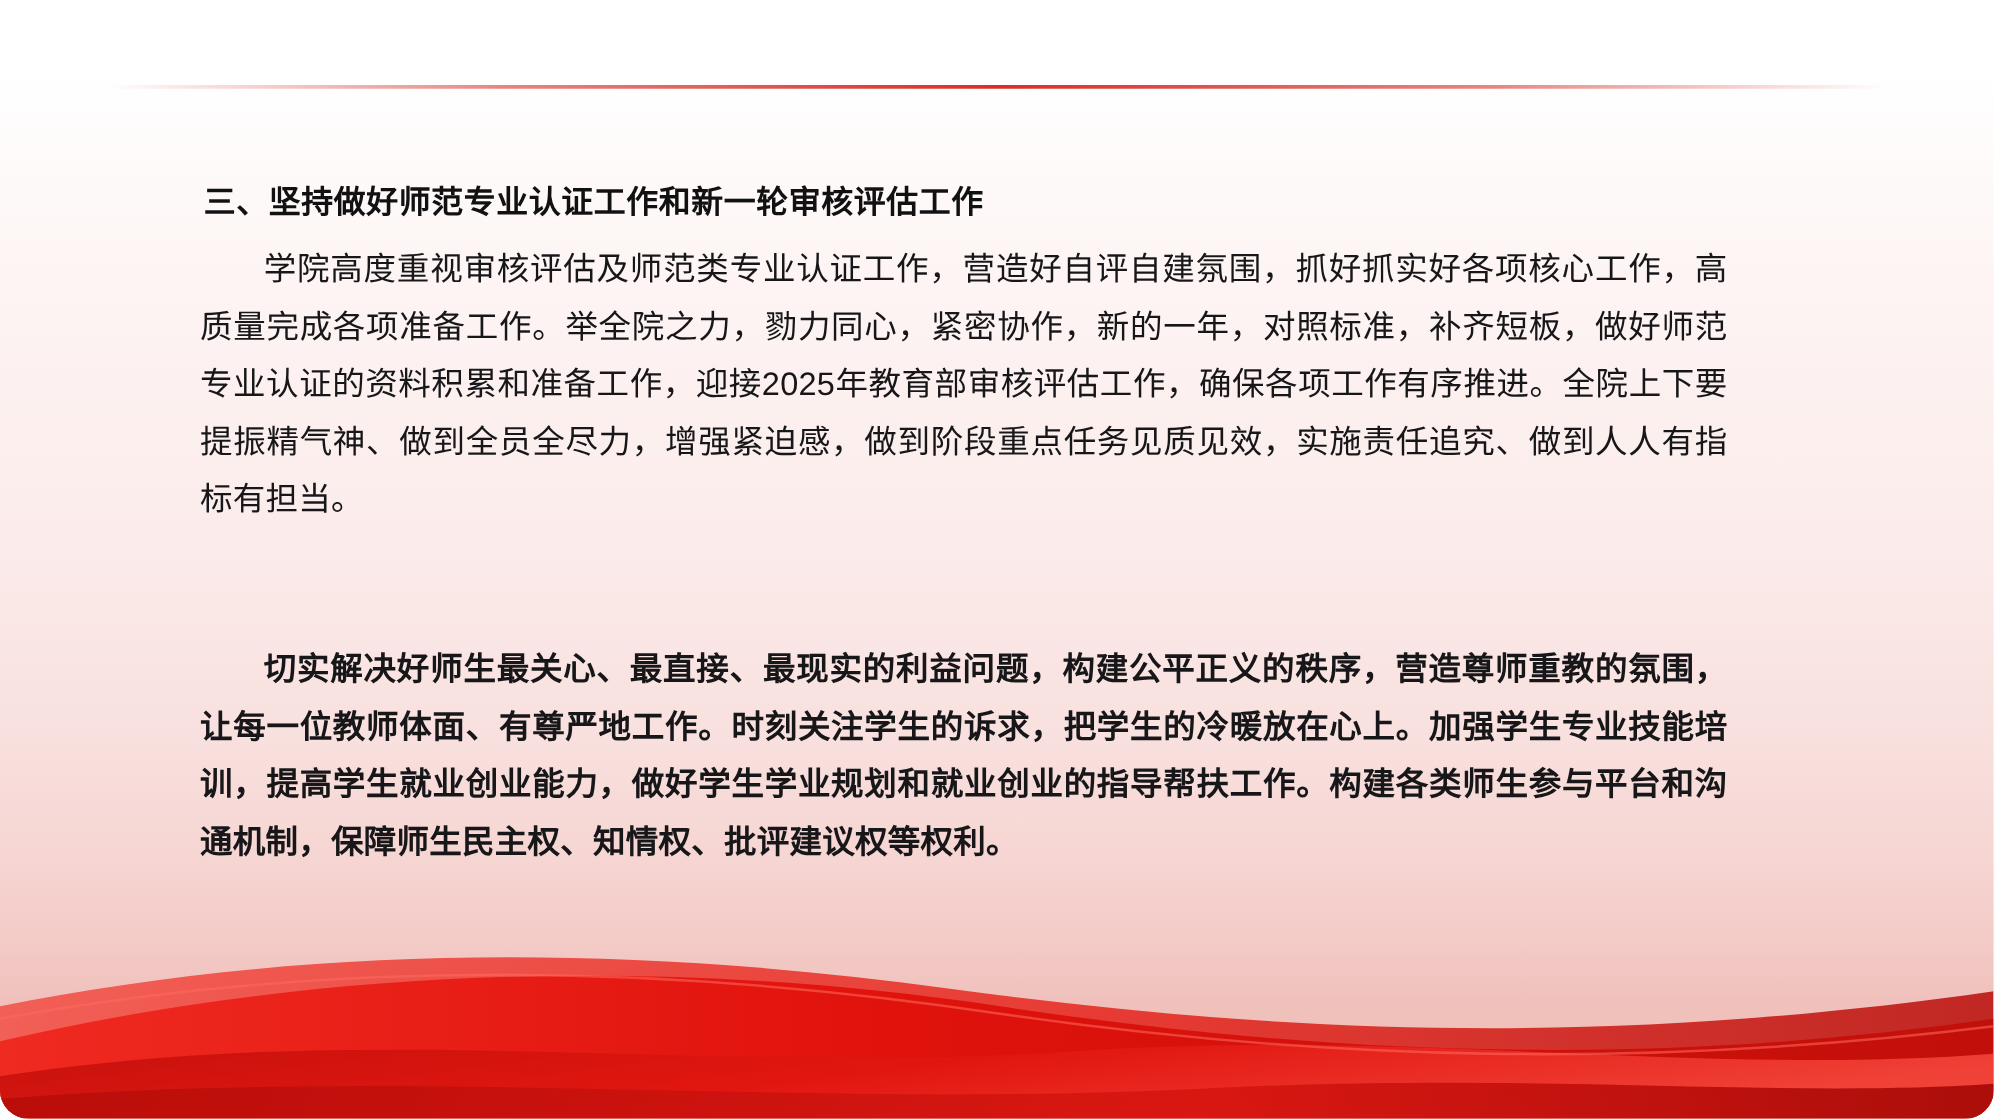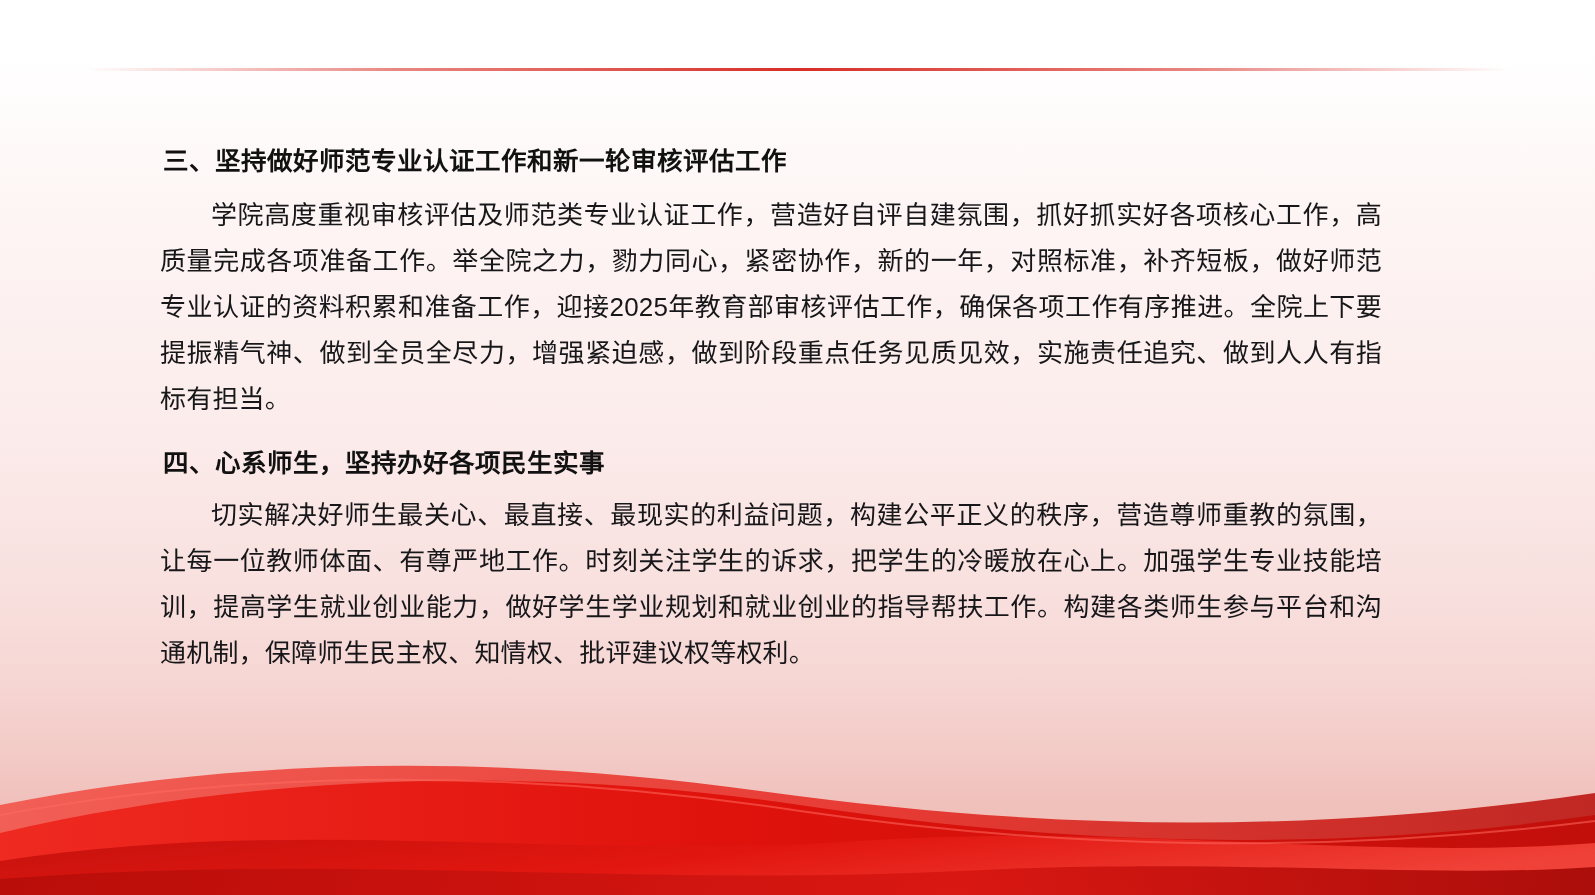--- a/index.html
+++ b/index.html
@@ -21,20 +21,21 @@
     overflow: hidden;
     background: linear-gradient(to bottom,
         #ffffff 0%,
         #ffffff 6%,
         #fdf4f3 26%,
         #fbeceb 48%,
         #f8e0de 66%,
         #f6d6d3 76%,
         #f3cbc7 84%,
         #f0c0bb 90%);
+    border-radius: 23px;
   }
 
   
   .top-rule {
     position: absolute;
     left: 85px;
     top: 68px;
     width: 1425px;
     height: 3px;
     background: linear-gradient(to right,
@@ -74,21 +75,21 @@
     width: 1222px;
     font-size: 26px;
     line-height: 46px;
     color: #17171a;
     text-align: justify;
     text-justify: inter-ideograph;
     text-indent: 51px;
     letter-spacing: 0.2px;
   }
   .para-1 { top: 192px; }
-  .para-2 { top: 492px; }
+  .para-2 { top: 512px; font-weight: bold; }
 
   
   .ribbon {
     position: absolute;
     left: 0;
     bottom: 0;
     width: 1595px;
     height: 230px;
     overflow: hidden;
     pointer-events: none;
@@ -105,21 +106,20 @@
 <div class="slide">
 
   <div class="top-rule"></div>
 
   <div class="content">
 
     <div class="heading heading-1">三、坚持做好师范专业认证工作和新一轮审核评估工作</div>
 
     <div class="para para-1">学院高度重视审核评估及师范类专业认证工作，营造好自评自建氛围，抓好抓实好各项核心工作，高质量完成各项准备工作。举全院之力，勠力同心，紧密协作，新的一年，对照标准，补齐短板，做好师范专业认证的资料积累和准备工作，迎接2025年教育部审核评估工作，确保各项工作有序推进。全院上下要提振精气神、做到全员全尽力，增强紧迫感，做到阶段重点任务见质见效，实施责任追究、做到人人有指标有担当。</div>
 
-    <div class="heading heading-2">四、心系师生，坚持办好各项民生实事</div>
 
     <div class="para para-2">切实解决好师生最关心、最直接、最现实的利益问题，构建公平正义的秩序，营造尊师重教的氛围，让每一位教师体面、有尊严地工作。时刻关注学生的诉求，把学生的冷暖放在心上。加强学生专业技能培训，提高学生就业创业能力，做好学生学业规划和就业创业的指导帮扶工作。构建各类师生参与平台和沟通机制，保障师生民主权、知情权、批评建议权等权利。</div>
 
   </div>
 
   <div class="ribbon">
     <svg viewBox="0 0 1595 230" preserveAspectRatio="none" xmlns="http://www.w3.org/2000/svg">
       <defs>
         <linearGradient id="g1" x1="0" y1="0" x2="1" y2="0">
           <stop offset="0%" stop-color="#ef2a21"></stop>

